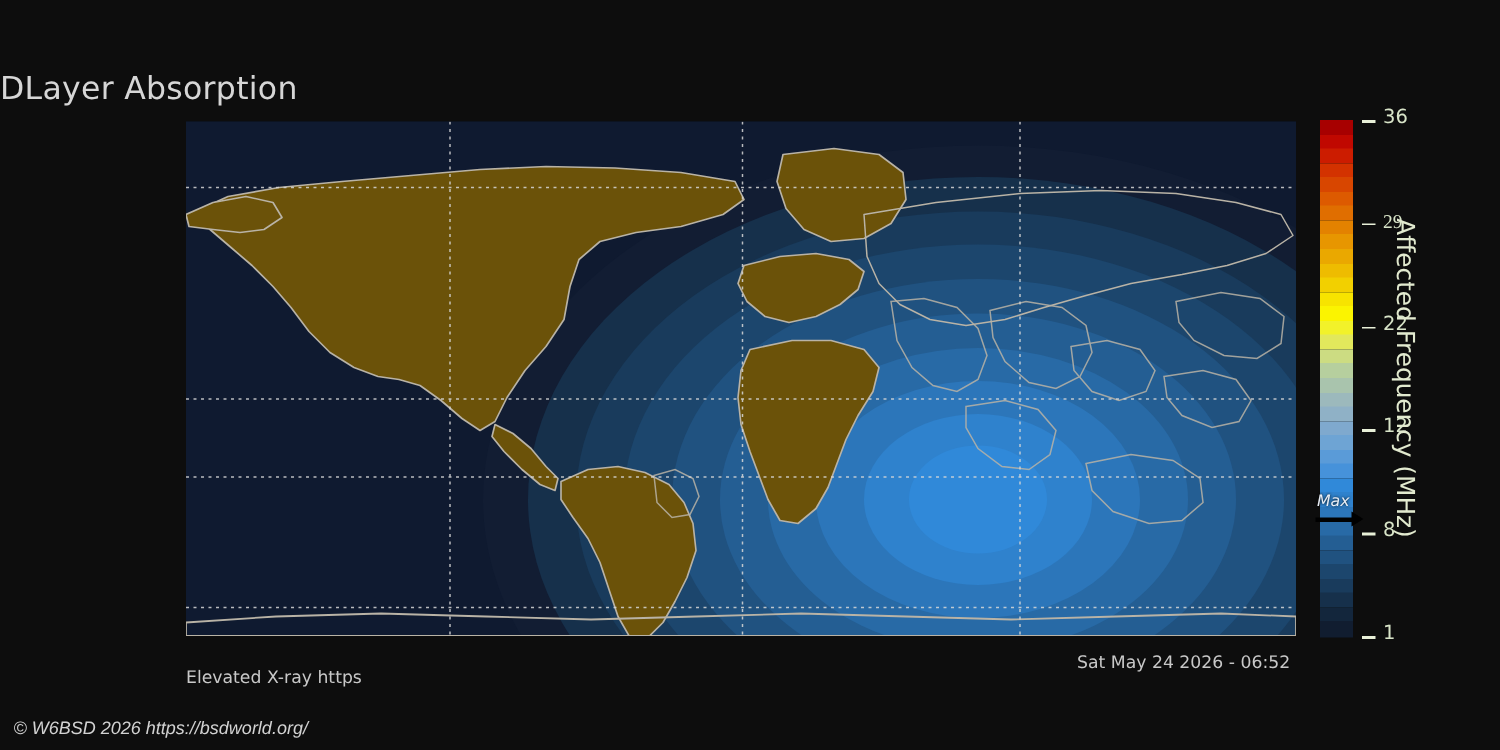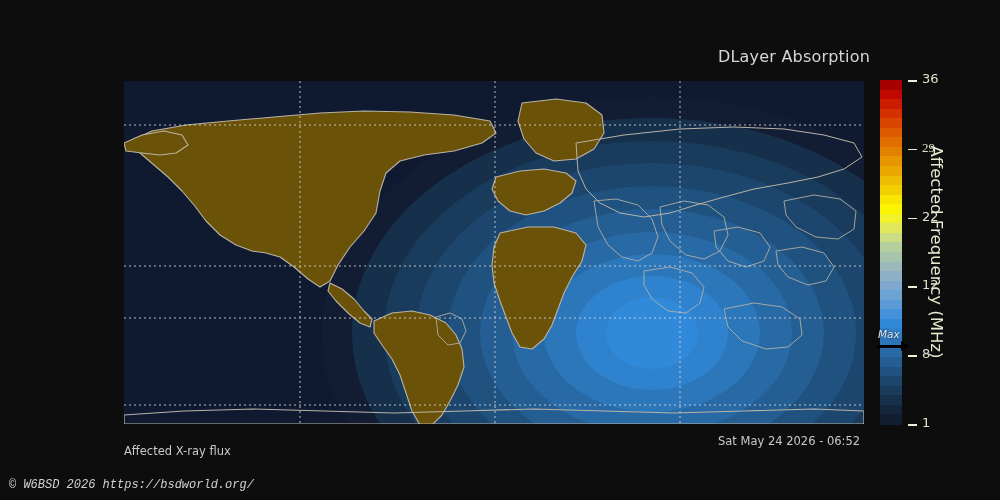--- a/index.html
+++ b/index.html
@@ -1,21 +1,21 @@
 <!DOCTYPE html>
 <html><head>
 <meta charset="utf-8">
 <style>
   html,body{margin:0;padding:0;background:#0d0d0d;}
   body{width:1000px;height:500px;overflow:hidden;
        font-family:"DejaVu Sans","Liberation Sans",sans-serif;}
   #root{position:relative;width:1000px;height:500px;background:#0d0d0d;}
 
-  #title{position:absolute;left:0;top:47px;width:870px;text-align:right;
-         color:#d6d6d6;font-size:16px;letter-spacing:.2px;}
+  #title{position:absolute;left:0;top:47px;width:870px;text-align:left;
+         color:#d6d6d6;font-size:21px;letter-spacing:.2px;}
 
   #mapwrap{position:absolute;left:124px;top:81px;width:740px;height:343px;
            overflow:hidden;background:#0f1a30;}
   #mapsvg{display:block;width:740px;height:343px;}
 
   #cbwrap{position:absolute;left:880px;top:80px;width:22px;height:344px;}
   #cbar{position:absolute;left:0;top:0;width:22px;height:344px;}
   .cbseg{position:absolute;left:0;width:22px;}
   #cbticks{position:absolute;left:22px;top:0;width:60px;height:344px;}
   .tickrow{position:absolute;left:0;height:1px;width:60px;}
@@ -32,21 +32,21 @@
   #maxarrowline{position:absolute;left:0px;top:12px;width:26px;height:2.4px;background:#000;}
   #maxarrowhead{position:absolute;left:24px;top:8px;width:0;height:0;
                 border-left:8px solid #000;border-top:5px solid transparent;border-bottom:5px solid transparent;}
 
   .note{position:absolute;color:#c8c8c8;font-size:11.5px;line-height:15px;}
   #note1{left:124px;top:430px;}
   #note2{left:124px;top:444px;}
   #stamp{position:absolute;left:718px;top:434px;color:#c8c8c8;font-size:11.5px;}
 
   #copy{position:absolute;left:9px;top:478px;color:#d2d2d2;font-size:12px;
-        font-style:italic;font-family:Liberation Mono, monospace;}
+        font-style:italic;font-family:Liberation Sans, sans-serif;}
 </style>
 </head>
 <body>
 
 <div id="root">
 
   <div id="title">DLayer Absorption</div>
 
   <div id="mapwrap">
     <svg id="mapsvg" viewBox="0 0 740 343" preserveAspectRatio="none">
@@ -211,17 +211,17 @@
   </div>
 
   <div id="cblabel">Affected Frequency (MHz)</div>
 
   <div id="maxmark" style="top: 333.371px; font-style: italic;">
     <div id="maxtext">Max</div>
     <div id="maxarrowline"></div>
     <div id="maxarrowhead"></div>
   </div>
 
-  <div class="note" id="note2">Affected X-ray flux</div>
+  <div class="note" id="note2">Elevated X-ray https</div>
   <div id="stamp">Sat May 24 2026 - 06:52</div>
 
   <div id="copy">© W6BSD 2026 https://bsdworld.org/</div>
 </div>
 
 </body></html>

